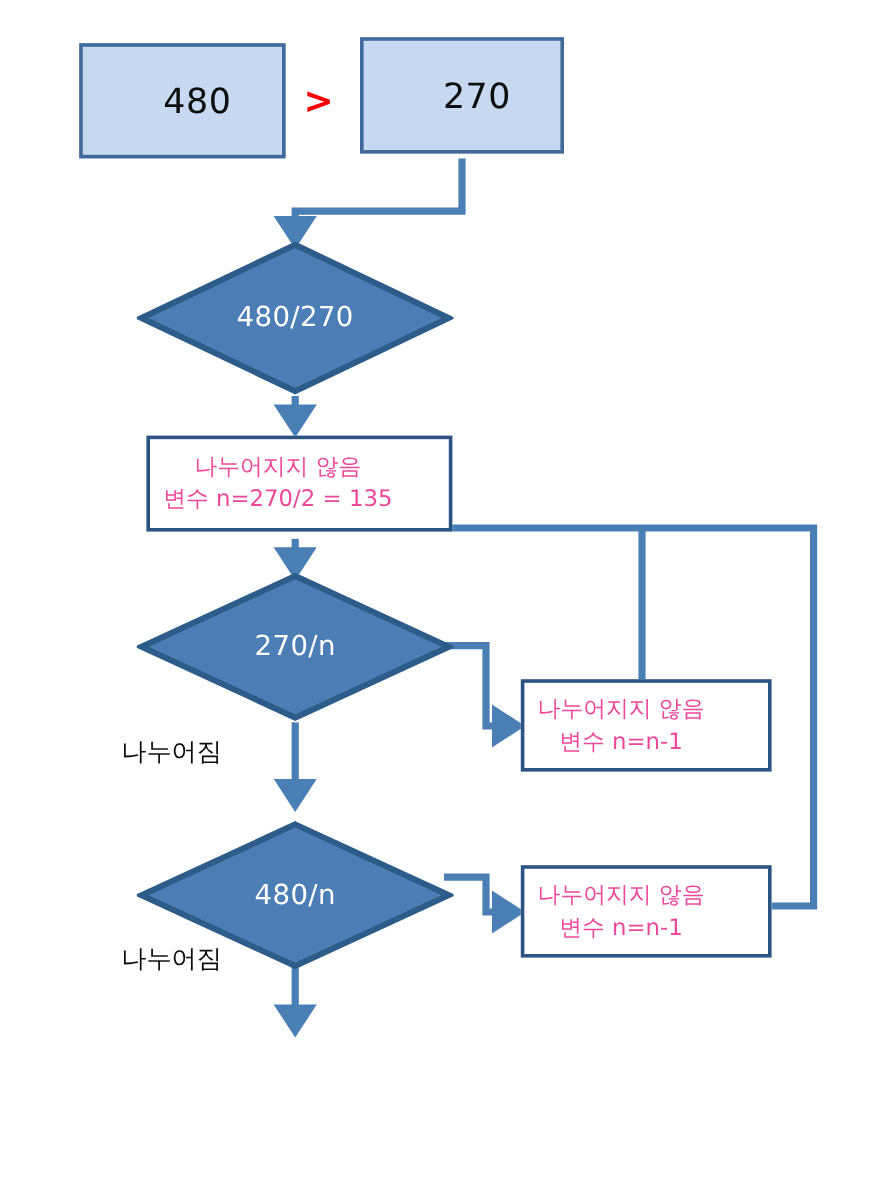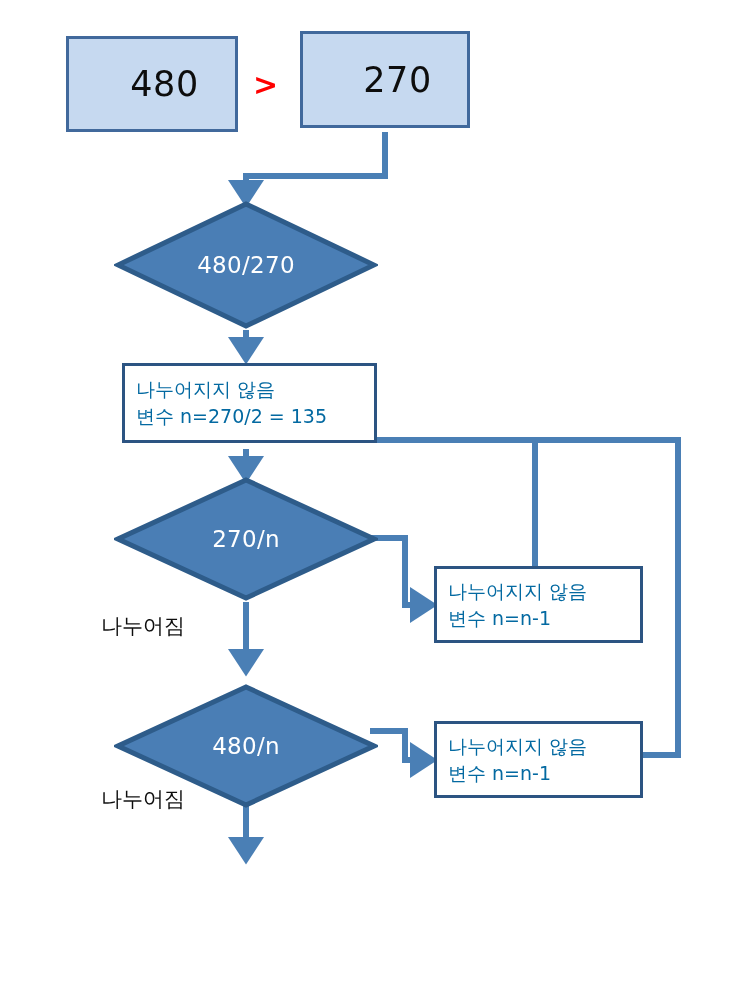--- a/index.html
+++ b/index.html
@@ -29,40 +29,40 @@
     position: absolute;
     box-sizing: border-box;
     display: flex;
     align-items: center;
     justify-content: center;
   }
   
   .io-box {
     background: #c6d9f0;
     border: 3px solid #41699c;
-    font-size: 35px;
+    font-size: 29px;
     color: #0d0d0d;
     letter-spacing: 0.5px;
     padding-left: 25px;
   }
   
   .proc-box {
     background: #ffffff;
     border: 3px solid #2c5482;
     justify-content: flex-start;
     align-items: center;
     padding-left: 11px;
     box-sizing: border-box;
   }
   .proc-box .lines {
     display: block;
-    text-align: left;
+    text-align: center;
     font-size: 19px;
     line-height: 1.42;
-    color: #0369a1;
+    color: #ec4899;
     white-space: pre;
   }
   
   .diamond-wrap {
     position: absolute;
   }
   .diamond-wrap svg {
     position: absolute;
     left: 0;
     top: 0;

